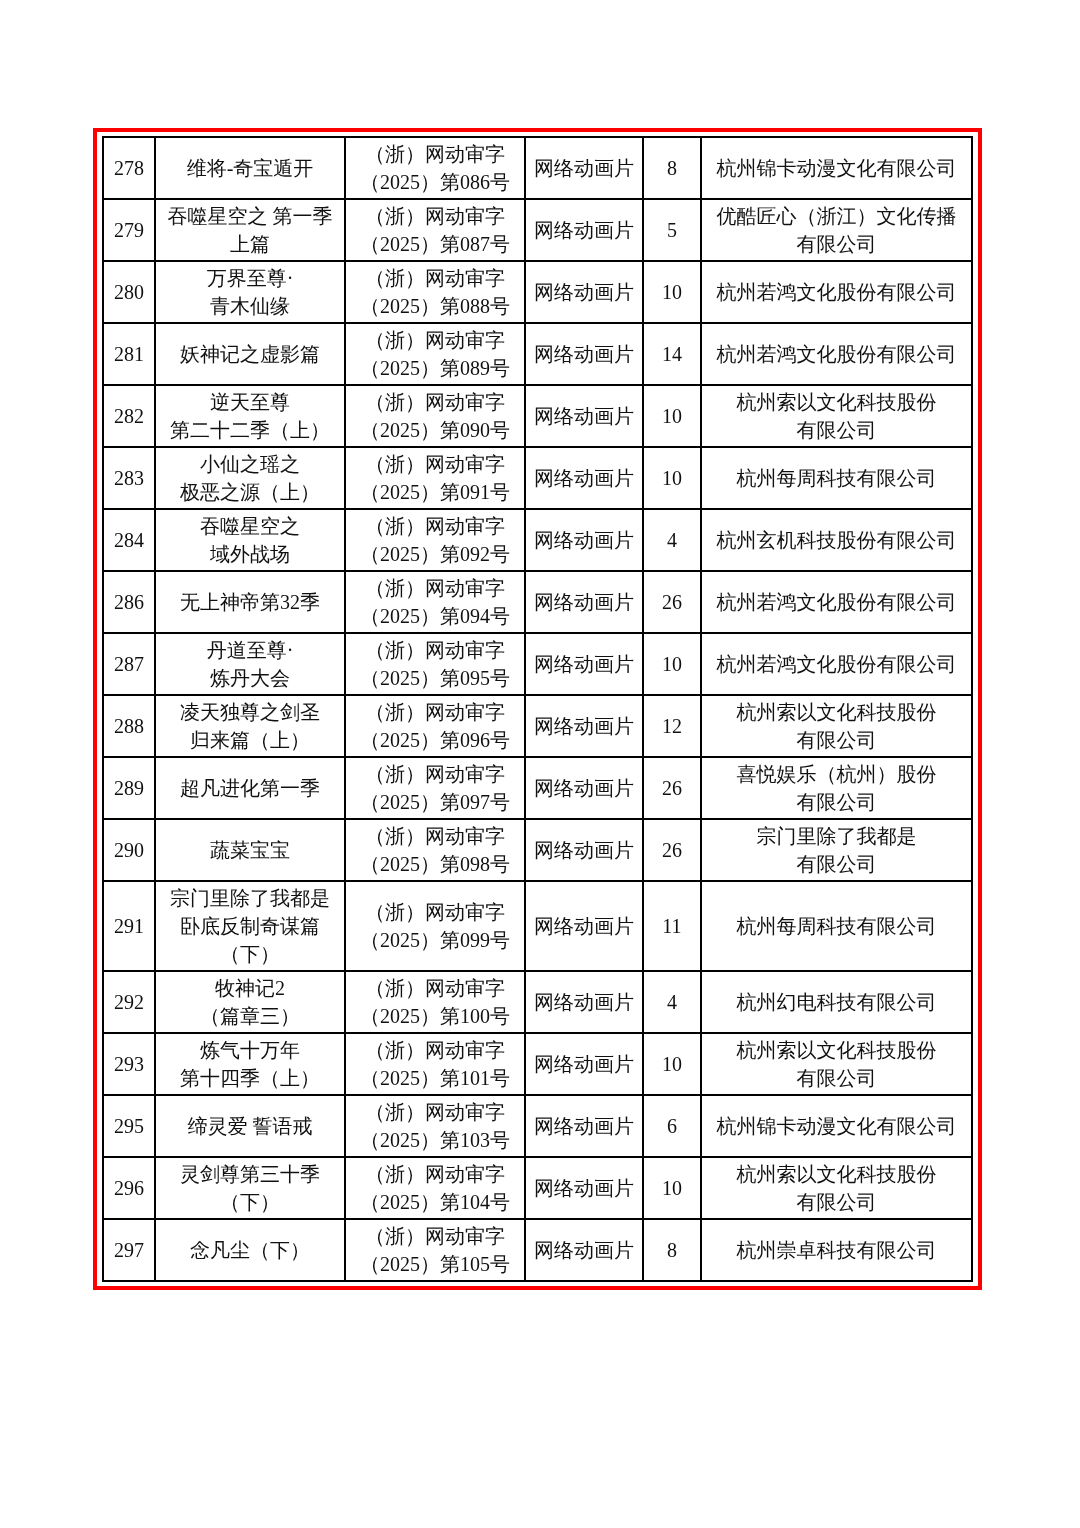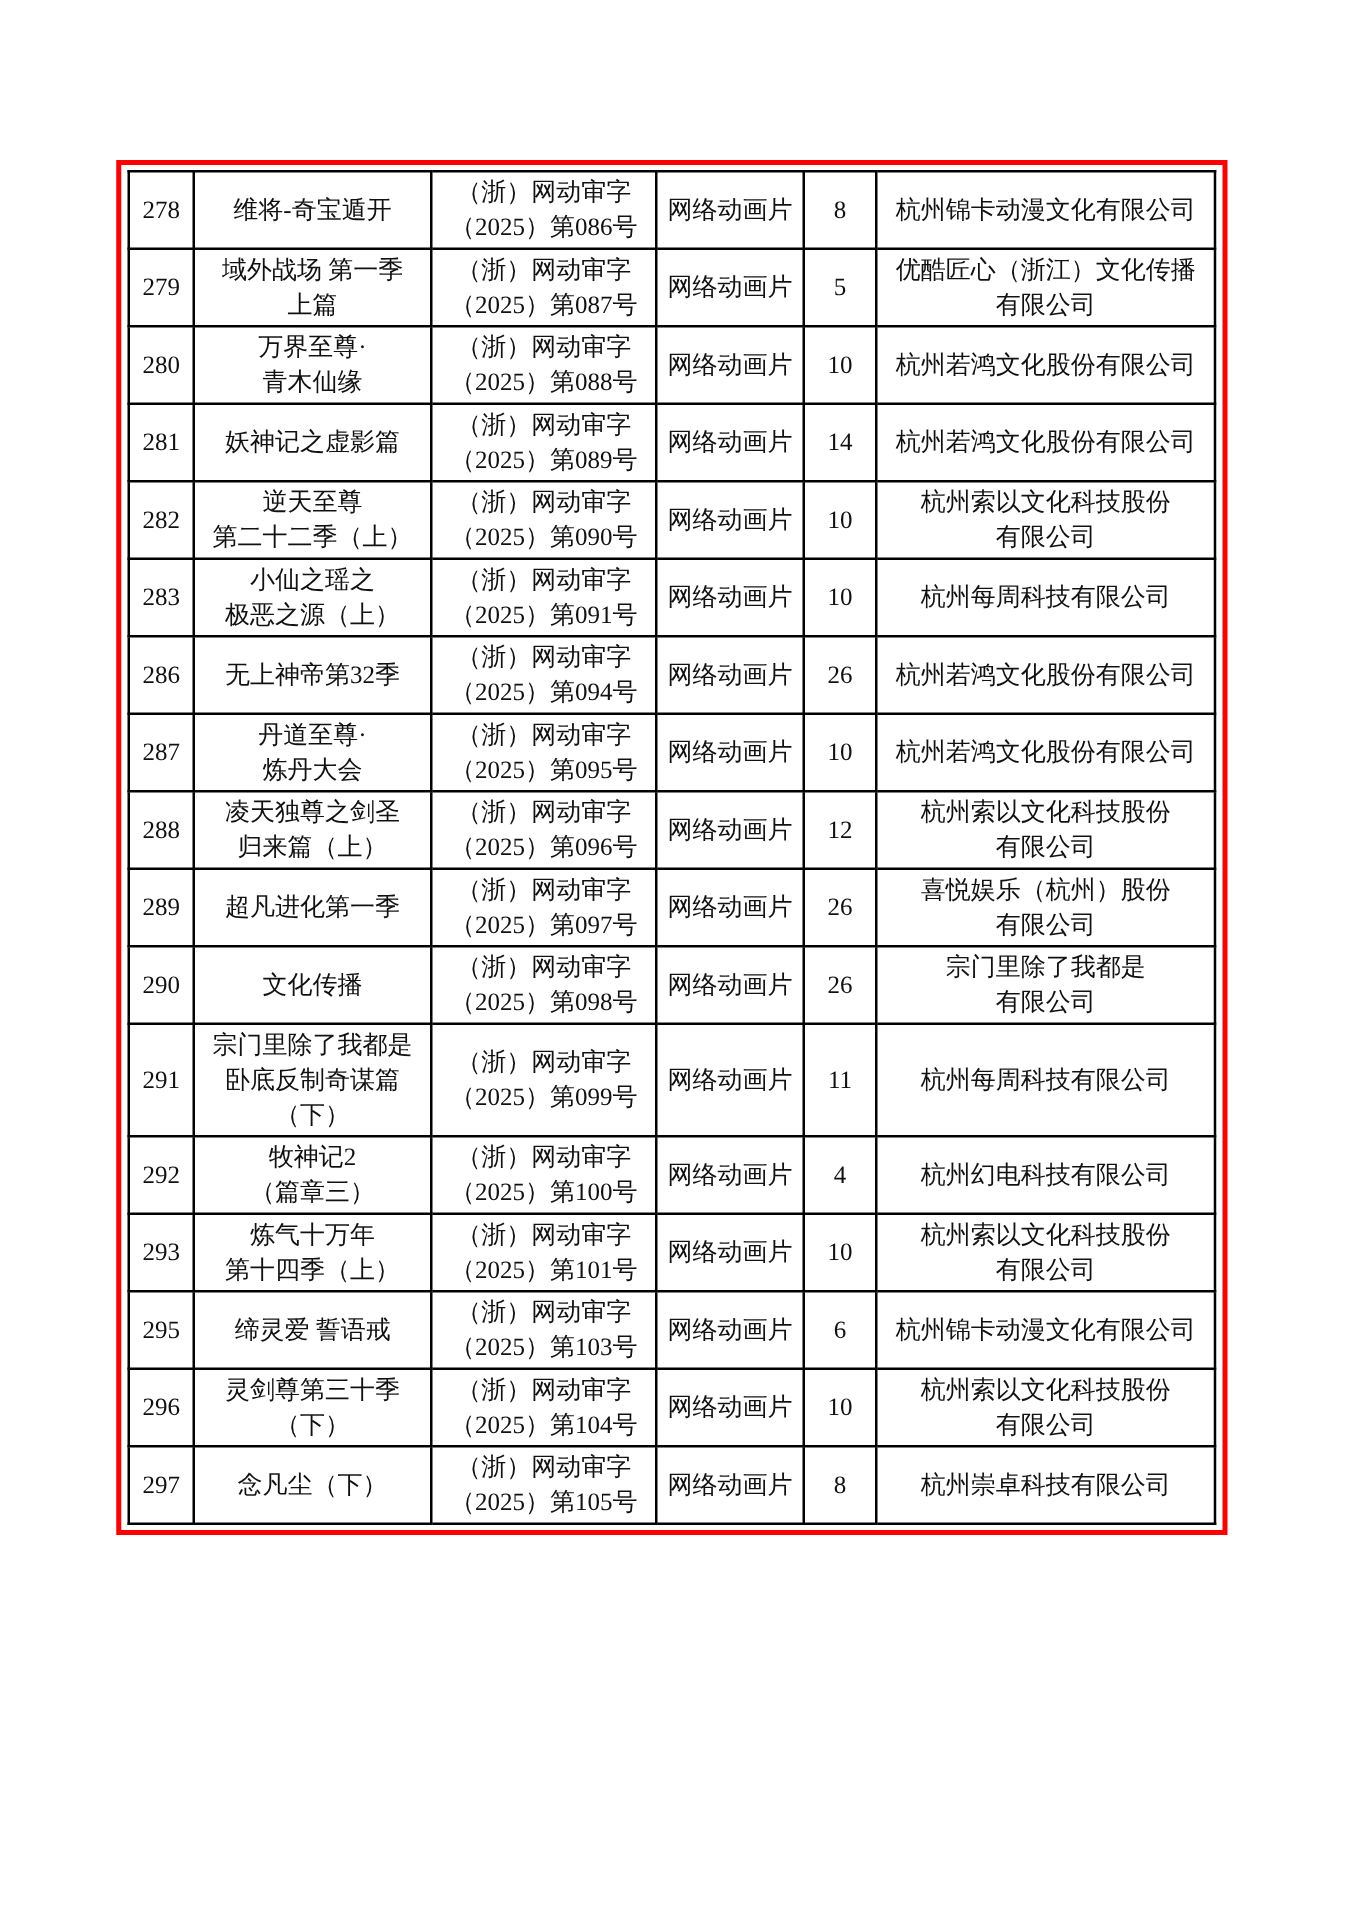--- a/index.html
+++ b/index.html
@@ -65,21 +65,21 @@
     <td>278</td>
     <td>维将-奇宝遁开</td>
     <td>（浙）网动审字
 （2025）第086号</td>
     <td>网络动画片</td>
     <td>8</td>
     <td>杭州锦卡动漫文化有限公司</td>
   </tr>
         <tr>
     <td>279</td>
-    <td>域外战场 第一季
+    <td>吞噬星空之 第一季
 上篇</td>
     <td>（浙）网动审字
 （2025）第087号</td>
     <td>网络动画片</td>
     <td>5</td>
     <td>优酷匠心（浙江）文化传播
 有限公司</td>
   </tr>
         <tr>
     <td>280</td>
@@ -115,20 +115,30 @@
     <td>283</td>
     <td>小仙之瑶之
 极恶之源（上）</td>
     <td>（浙）网动审字
 （2025）第091号</td>
     <td>网络动画片</td>
     <td>10</td>
     <td>杭州每周科技有限公司</td>
   </tr>
         <tr>
+    <td>284</td>
+    <td>吞噬星空之
+域外战场</td>
+    <td>（浙）网动审字
+（2025）第092号</td>
+    <td>网络动画片</td>
+    <td>4</td>
+    <td>杭州玄机科技股份有限公司</td>
+  </tr>
+        <tr>
     <td>286</td>
     <td>无上神帝第32季</td>
     <td>（浙）网动审字
 （2025）第094号</td>
     <td>网络动画片</td>
     <td>26</td>
     <td>杭州若鸿文化股份有限公司</td>
   </tr>
         <tr>
     <td>287</td>
@@ -156,21 +166,21 @@
     <td>超凡进化第一季</td>
     <td>（浙）网动审字
 （2025）第097号</td>
     <td>网络动画片</td>
     <td>26</td>
     <td>喜悦娱乐（杭州）股份
 有限公司</td>
   </tr>
         <tr>
     <td>290</td>
-    <td>文化传播</td>
+    <td>蔬菜宝宝</td>
     <td>（浙）网动审字
 （2025）第098号</td>
     <td>网络动画片</td>
     <td>26</td>
     <td>宗门里除了我都是
 有限公司</td>
   </tr>
         <tr>
     <td>291</td>
     <td>宗门里除了我都是

